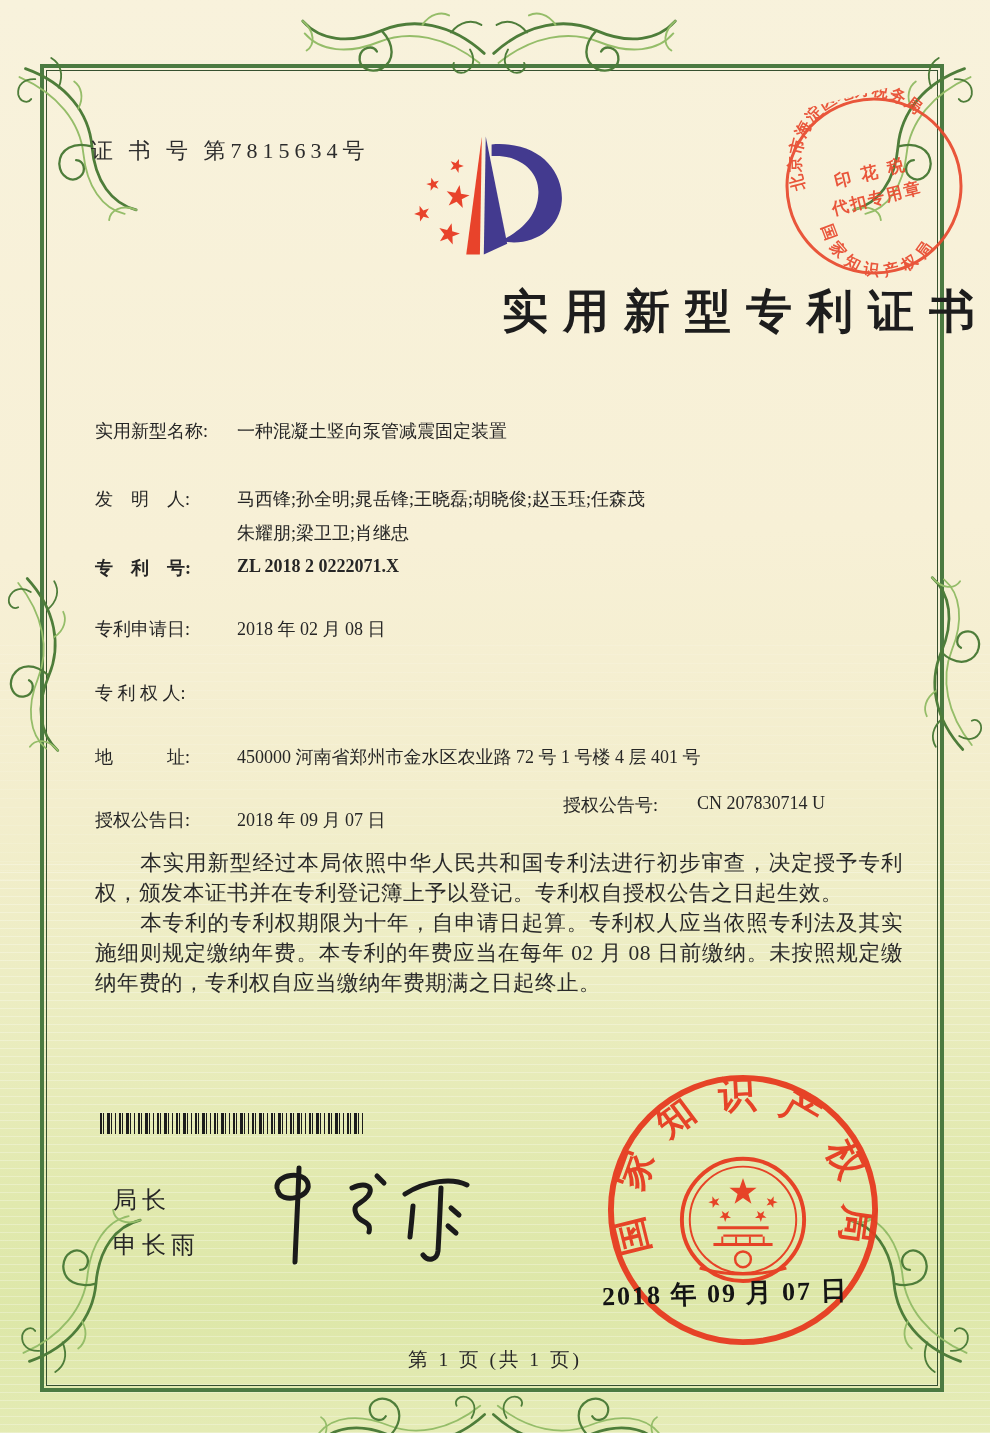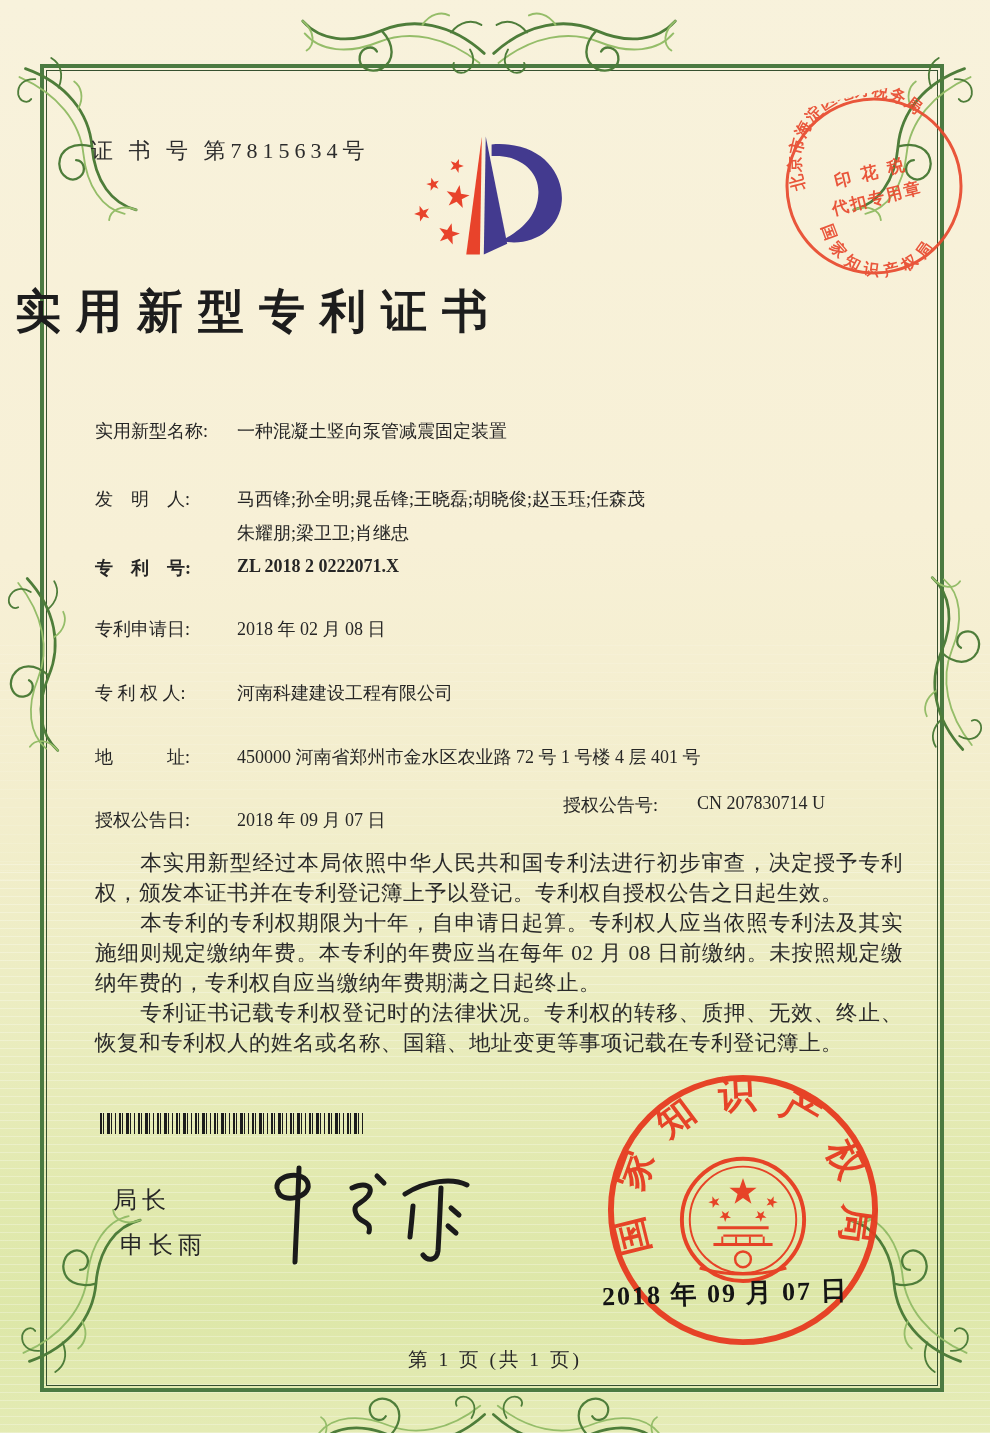--- a/index.html
+++ b/index.html
@@ -11,42 +11,42 @@
   .waves{position:absolute;left:0;right:0;top:860px;bottom:0;z-index:1;pointer-events:none;
     background:repeating-linear-gradient(0deg,rgba(255,255,255,.55) 0 1px,rgba(255,255,255,0) 1px 8px);opacity:.5;}
   .waves2{position:absolute;left:0;right:0;top:640px;height:240px;z-index:1;pointer-events:none;
     background:repeating-linear-gradient(0deg,rgba(255,255,255,.35) 0 1px,rgba(255,255,255,0) 1px 9px);opacity:.3;}
   .frame-outer{position:absolute;left:40px;top:64px;width:896px;height:1320px;border:4px solid #4b7a41;z-index:2;}
   .frame-inner{position:absolute;inset:2px;border:1px solid #36502f;}
   .orn{position:absolute;z-index:3;}
   .cert-no{position:absolute;left:78px;top:136px;z-index:4;font-size:22px;letter-spacing:5px;color:#2c2c2c;margin-left:13px;}
   .logo{position:absolute;left:398px;top:130px;z-index:4;}
   .tax-stamp{position:absolute;left:782px;top:94px;z-index:4;transform:rotate(-14deg);opacity:.92;}
-  .title{position:absolute;left:0;right:0;top:281px;z-index:4;text-align:left;font-size:46px;font-weight:700;
+  .title{position:absolute;left:0;right:0;top:281px;z-index:4;text-align:right;font-size:46px;font-weight:700;
     letter-spacing:15px;text-indent:15px;color:#1d1d1d;}
   .row{position:absolute;left:95px;z-index:4;font-size:18px;display:flex;white-space:nowrap;}
   .row .lbl{width:142px;flex:0 0 auto;}
   .row .val{flex:0 0 auto;}
   .row-name{top:419px;}
   .row-inv1{top:487px;}
   .row-inv2{top:521px;left:237px;}
   .row-patno{top:556px;font-weight:bold;}
   .row-filing{top:617px;}
   .row-patentee{top:681px;}
   .row-addr{top:745px;}
   .row-grantdate{top:808px;}
   .row-grantno{top:793px;left:563px;}
   .row-grantno .lbl{width:134px;}
   .paras{position:absolute;left:95px;top:848px;width:808px;z-index:4;font-size:21.5px;line-height:30px;
     text-align:justify;letter-spacing:.5px;color:#2a2a2a;}
   .paras p{margin:0;text-indent:2.1em;}
   .barcode{position:absolute;left:100px;top:1113px;width:266px;height:21px;z-index:4;
     background:repeating-linear-gradient(90deg,#1c1c1c 0 2px,transparent 2px 3px,#1c1c1c 3px 4px,transparent 4px 7px,#1c1c1c 7px 10px,transparent 10px 11px,#1c1c1c 11px 12px,transparent 12px 15px,#1c1c1c 15px 16px,transparent 16px 19px);}
   .commissioner-title{position:absolute;left:113px;top:1184px;z-index:4;font-size:24px;letter-spacing:5px;font-family:"Liberation Sans","DejaVu Sans",sans-serif;}
-  .commissioner-name{position:absolute;left:120px;top:1229px;z-index:4;font-size:24px;letter-spacing:5px;font-family:Liberation Serif, serif;}
+  .commissioner-name{position:absolute;left:113px;top:1229px;z-index:4;font-size:24px;letter-spacing:5px;font-family:Liberation Serif, serif;}
   .signature{position:absolute;left:255px;top:1158px;z-index:5;}
   .seal{position:absolute;left:605px;top:1072px;z-index:4;opacity:.95;}
   .seal-date{position:absolute;left:602px;top:1276px;z-index:6;font-size:26px;letter-spacing:2px;font-weight:600;color:#141414;transform:rotate(-1.5deg);}
   .footer{position:absolute;left:0;right:0;top:1346px;z-index:4;text-align:center;font-size:19.5px;letter-spacing:3px;}
   svg{display:block;}
 </style>
 </head>
 <body>
 
 <div class="page">
@@ -155,39 +155,37 @@
   <div class="row row-patno">
     <span class="lbl">专　利　号:</span>
     <span class="val">ZL 2018 2 0222071.X</span>
   </div>
   <div class="row row-filing">
     <span class="lbl">专利申请日:</span>
     <span class="val">2018 年 02 月 08 日</span>
   </div>
   <div class="row row-patentee">
     <span class="lbl">专 利 权 人:</span>
-    <span class="val">河南科建建设工程有限公司</span>
   </div>
   <div class="row row-addr">
     <span class="lbl">地　　　址:</span>
     <span class="val">450000  河南省郑州市金水区农业路 72 号 1 号楼 4 层 401 号</span>
   </div>
   <div class="row row-grantdate">
     <span class="lbl">授权公告日:</span>
     <span class="val">2018 年 09 月 07 日</span>
   </div>
   <div class="row row-grantno">
     <span class="lbl">授权公告号:</span>
     <span class="val">CN 207830714 U</span>
   </div>
 
   <div class="paras">
     <p>本实用新型经过本局依照中华人民共和国专利法进行初步审查，决定授予专利权，颁发本证书并在专利登记簿上予以登记。专利权自授权公告之日起生效。</p>
     <p>本专利的专利权期限为十年，自申请日起算。专利权人应当依照专利法及其实施细则规定缴纳年费。本专利的年费应当在每年 02 月 08 日前缴纳。未按照规定缴纳年费的，专利权自应当缴纳年费期满之日起终止。</p>
-    <p>专利证书记载专利权登记时的法律状况。专利权的转移、质押、无效、终止、恢复和专利权人的姓名或名称、国籍、地址变更等事项记载在专利登记簿上。</p>
   </div>
 
   <div class="barcode"></div>
 
   <div class="commissioner-title">局长</div>
   <div class="commissioner-name">申长雨</div>
 
   <svg class="signature" width="250" height="115" viewBox="0 0 250 115">
     <g fill="none" stroke="#1a1a1a" stroke-width="5" stroke-linecap="round">
       <path d="M44,10 C43,42 41,76 40,104"></path>

